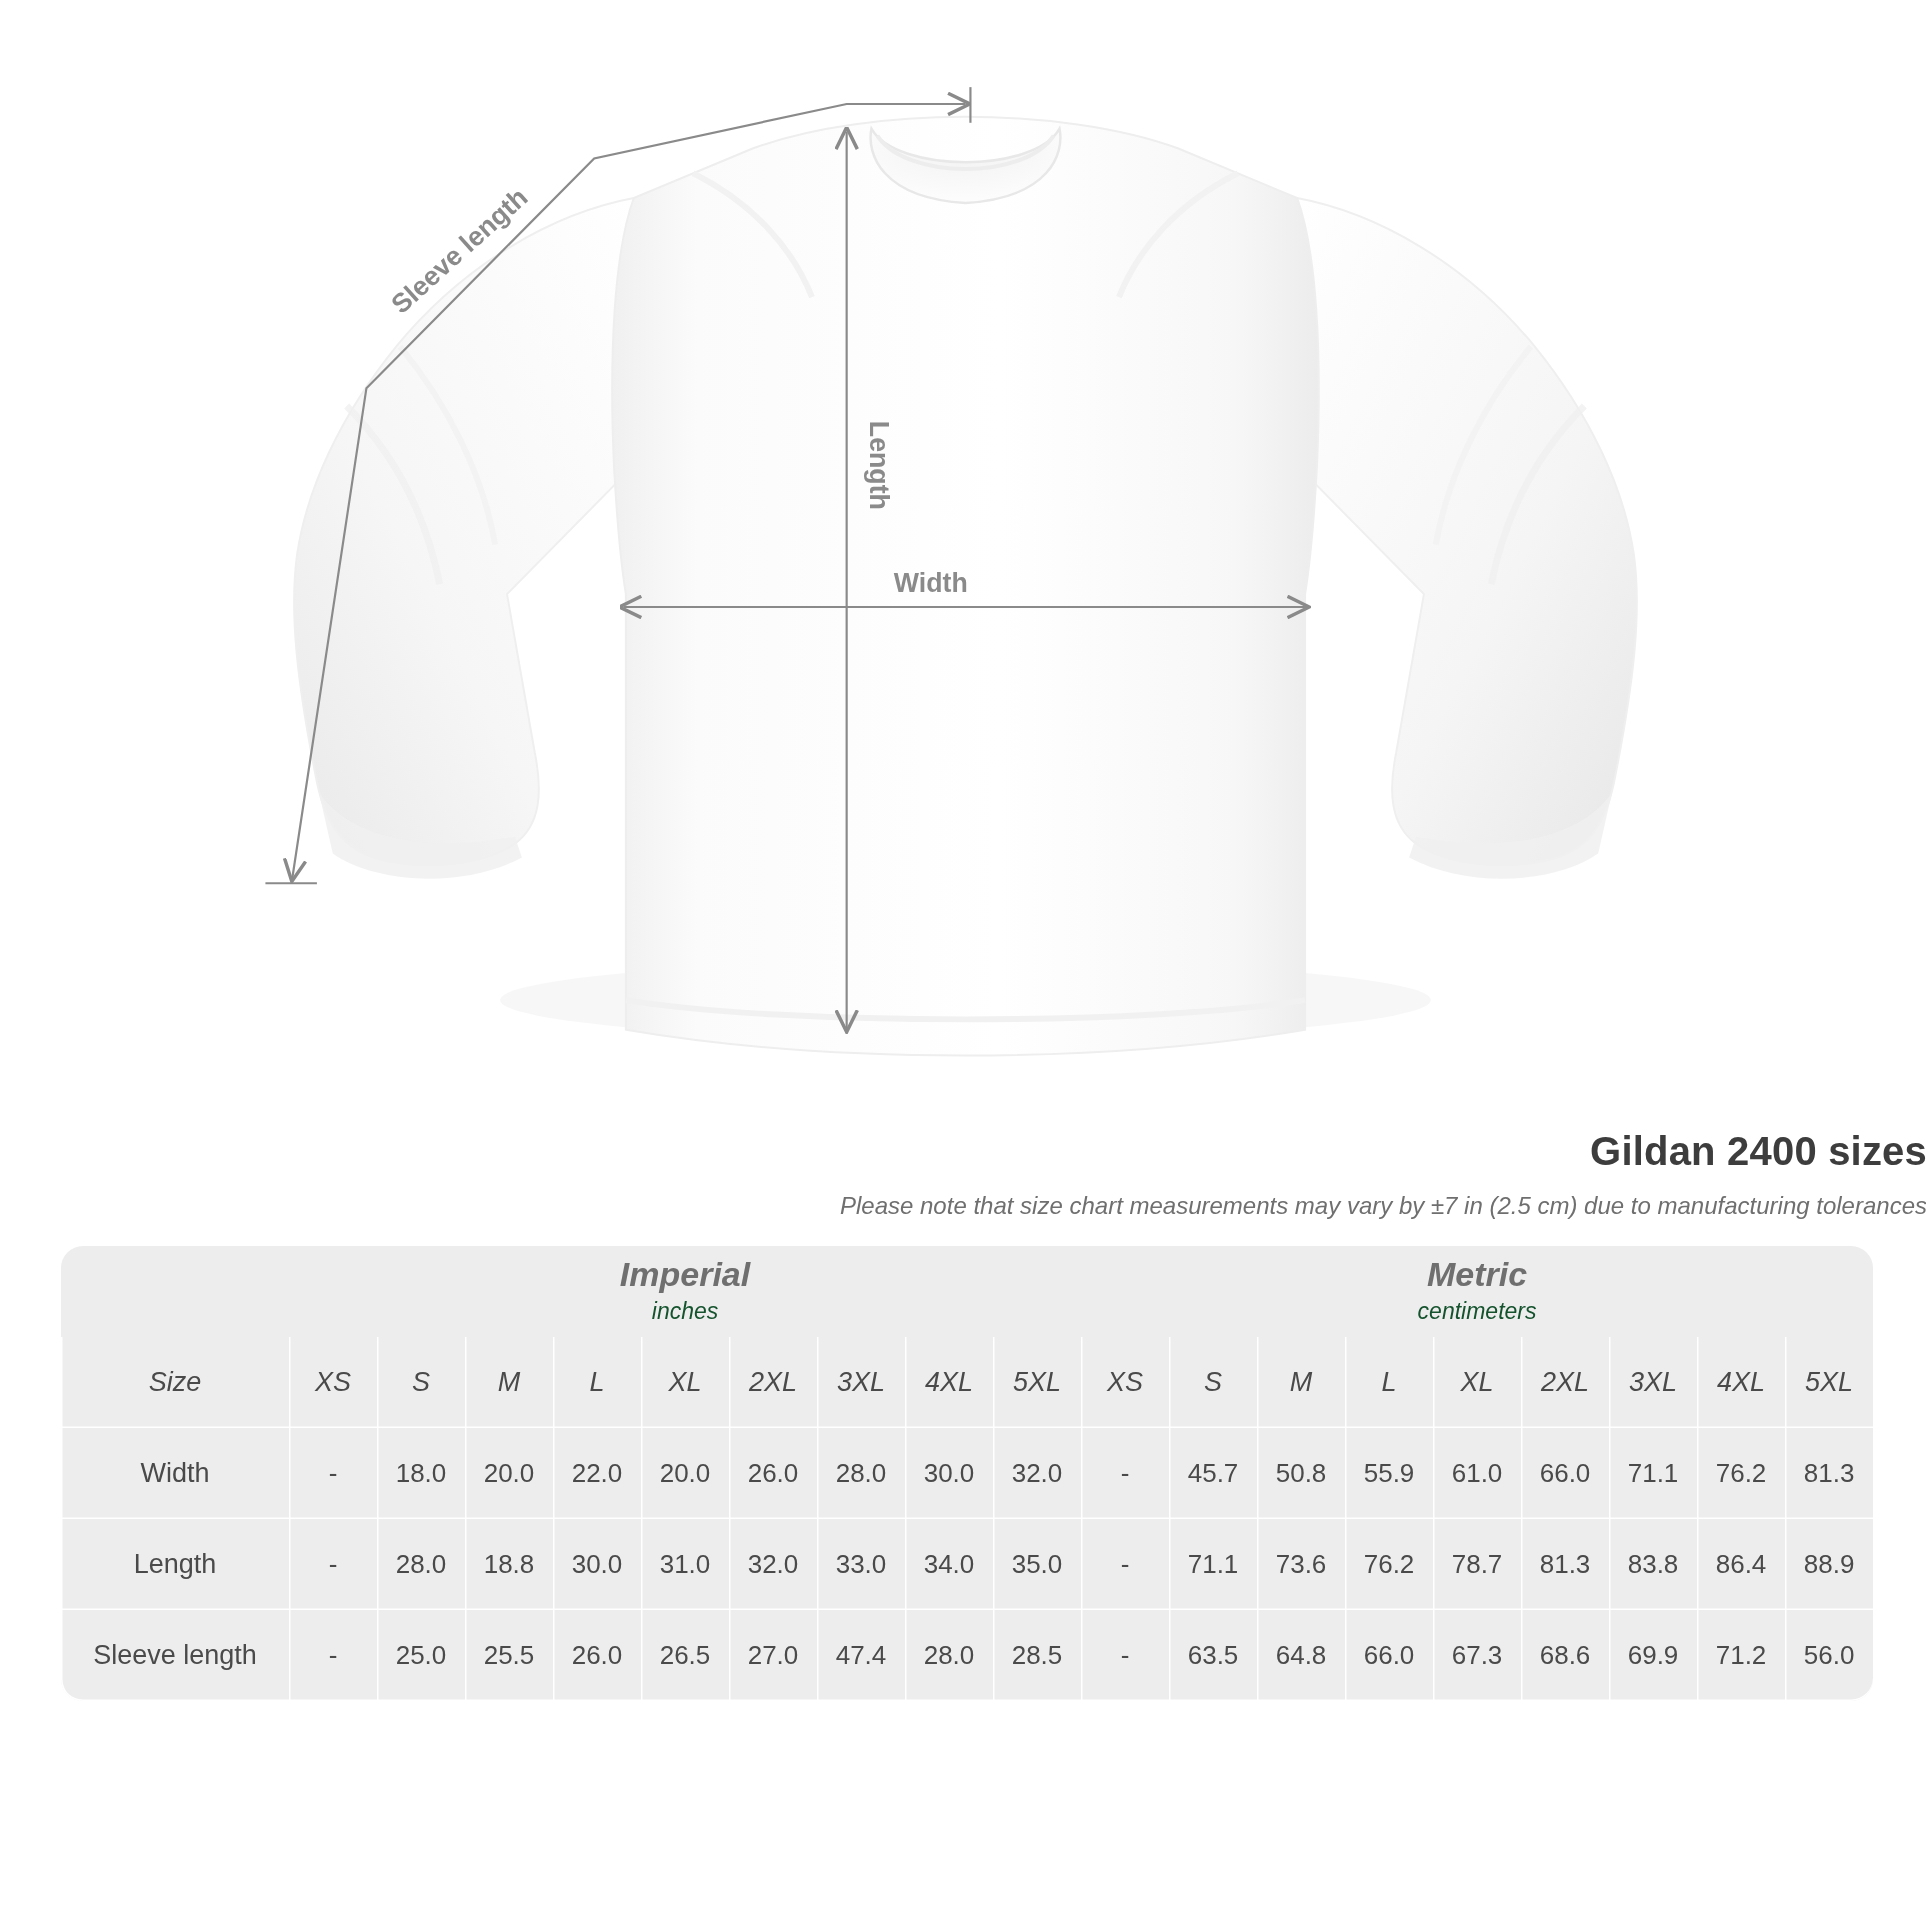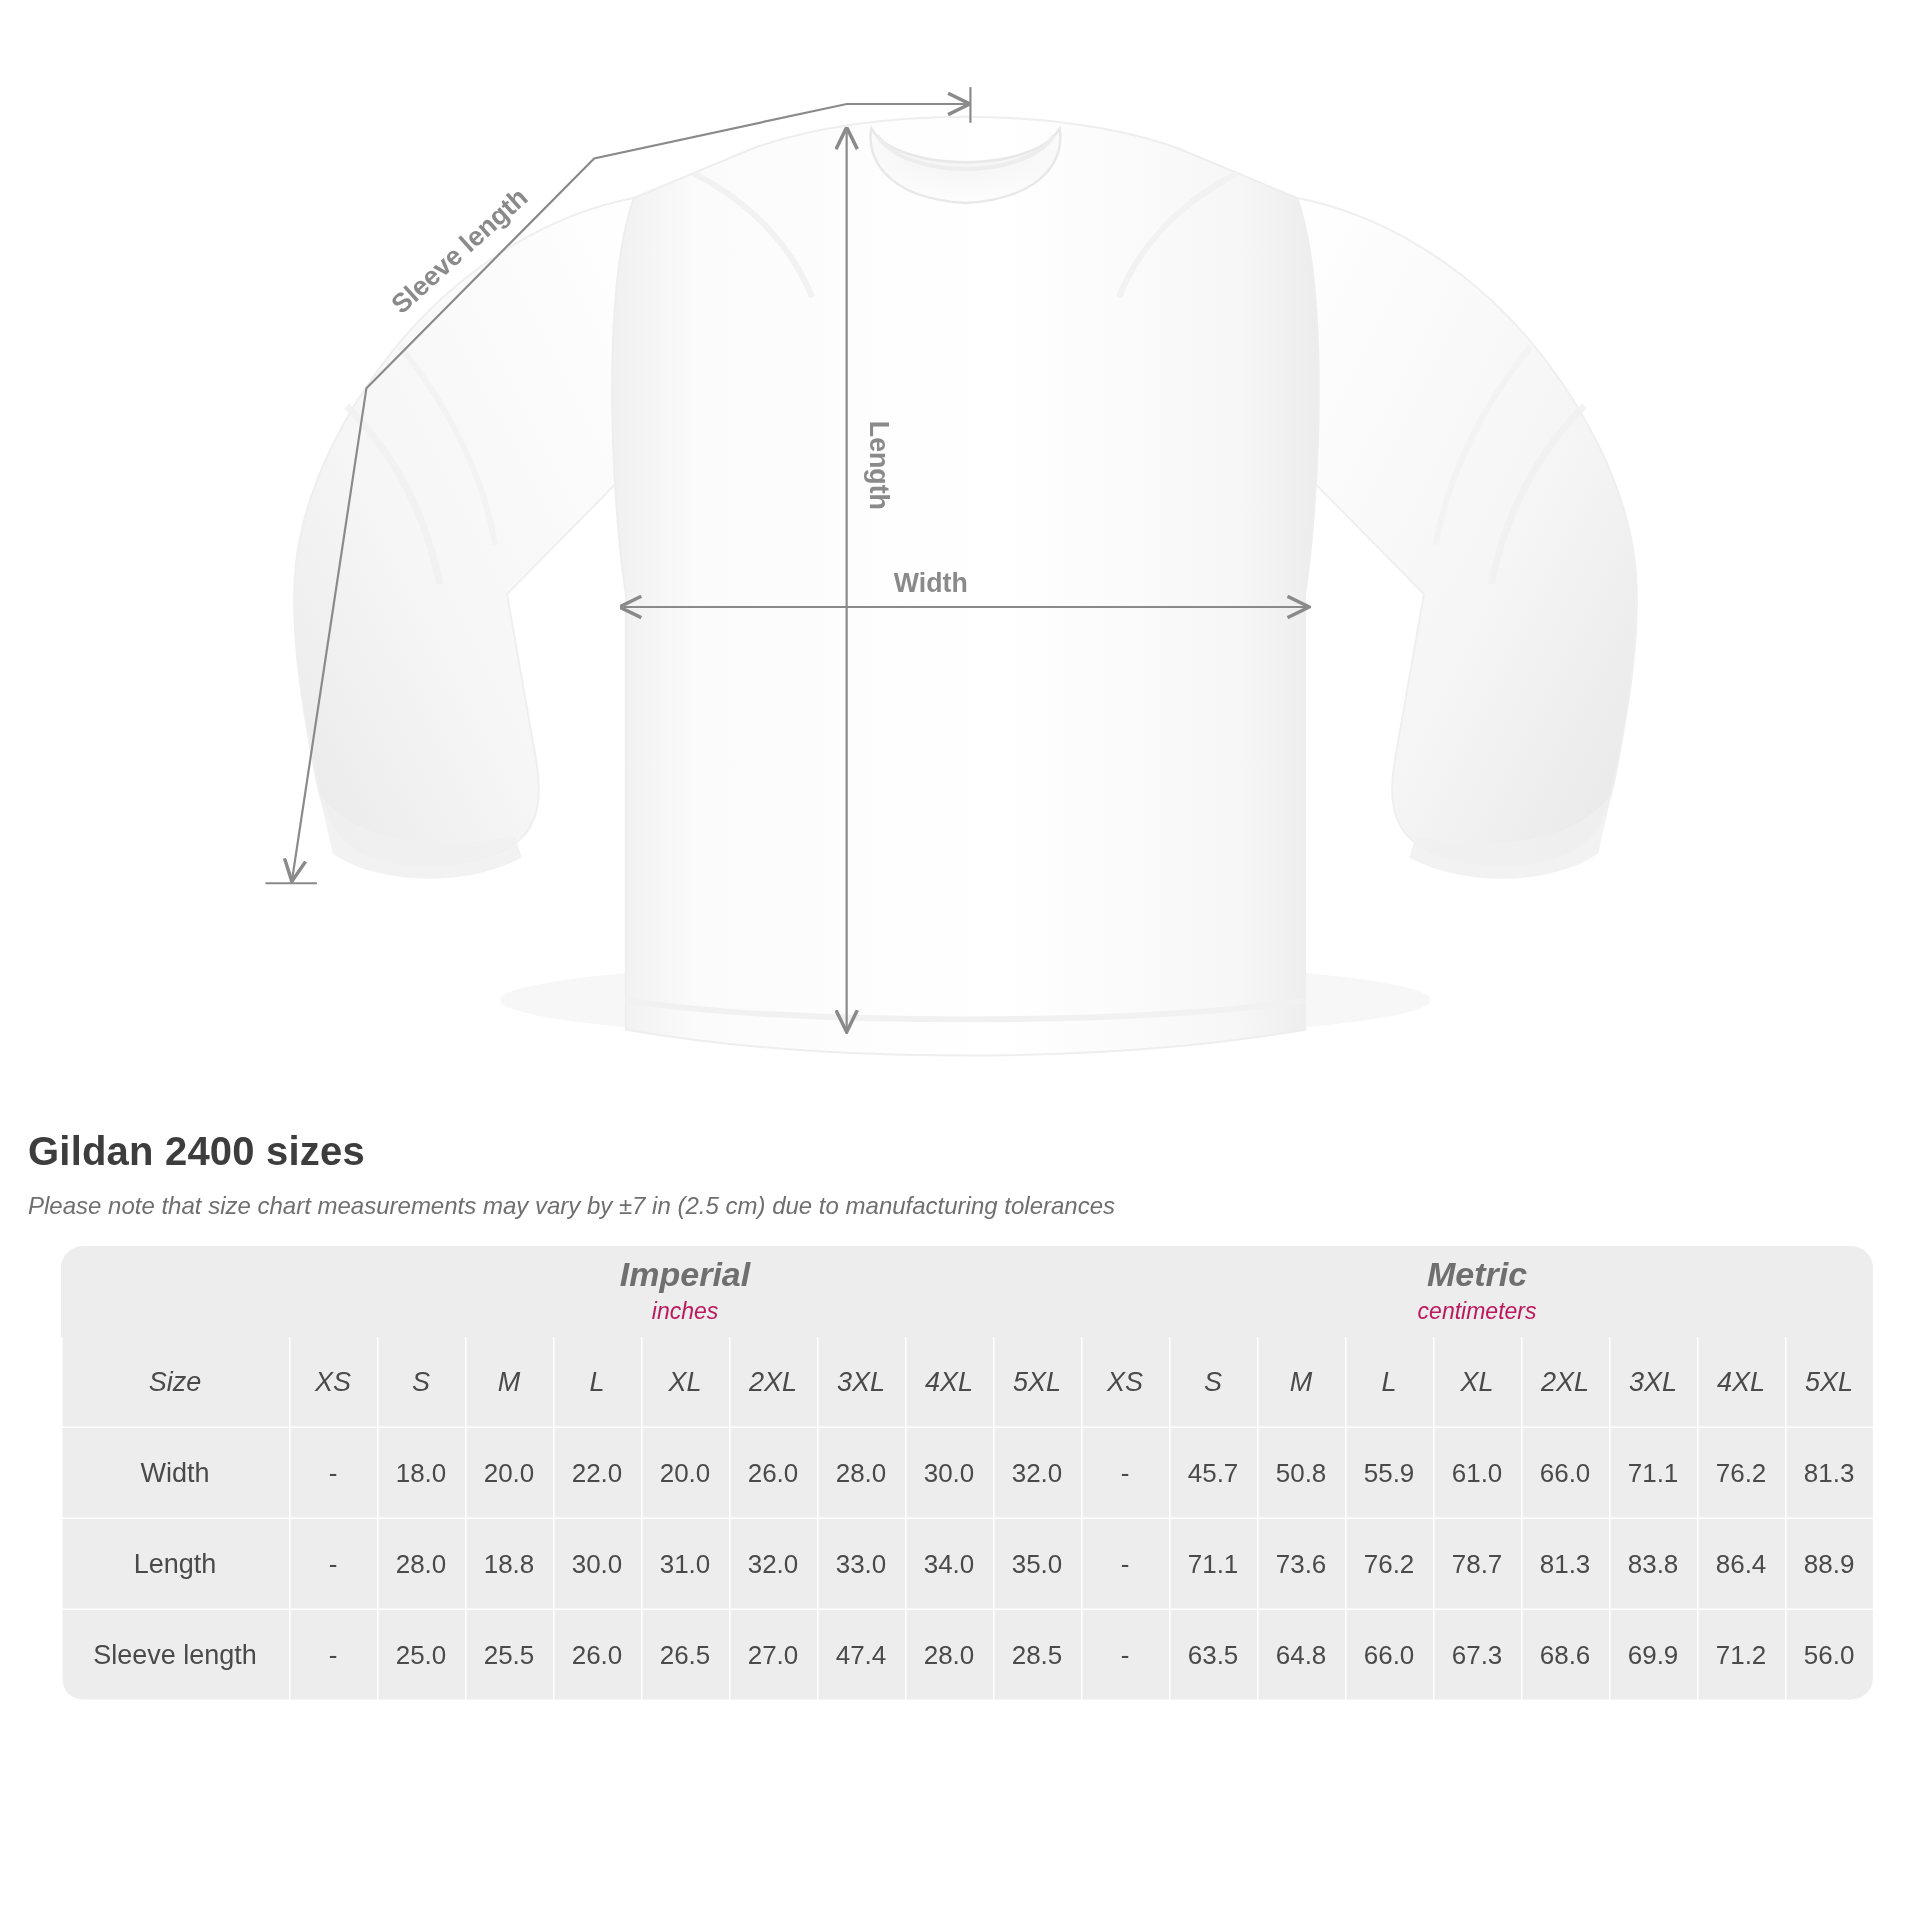--- a/index.html
+++ b/index.html
@@ -23,21 +23,21 @@
     height: 1109px;
   }
   #shirt-svg {
     position: absolute;
     top: 0;
     left: 0;
   }
 
   
   #title-block {
-    text-align: left;
+    text-align: right;
     margin-top: 20px;
     padding-left: 28px;
   }
   #chart-title {
     font-size: 40px;
     font-weight: bold;
     color: #3d3d3d;
     margin: 0 0 18px 0;
     letter-spacing: 0.2px;
   }
@@ -81,21 +81,21 @@
   .unit-title {
     font-size: 34px;
     font-weight: bold;
     font-style: italic;
     color: #6f6f6f;
     line-height: 1.15;
   }
   .unit-sub {
     font-size: 23px;
     font-style: italic;
-    color: #be185d;
+    color: #14532d;
     line-height: 1.5;
   }
   .hdr-row td, .hdr-row th {
     font-weight: bold;
     color: #5a5a5a;
     height: 107px;
     font-size: 27px;
     font-style: italic;
   }
   .row-label {

